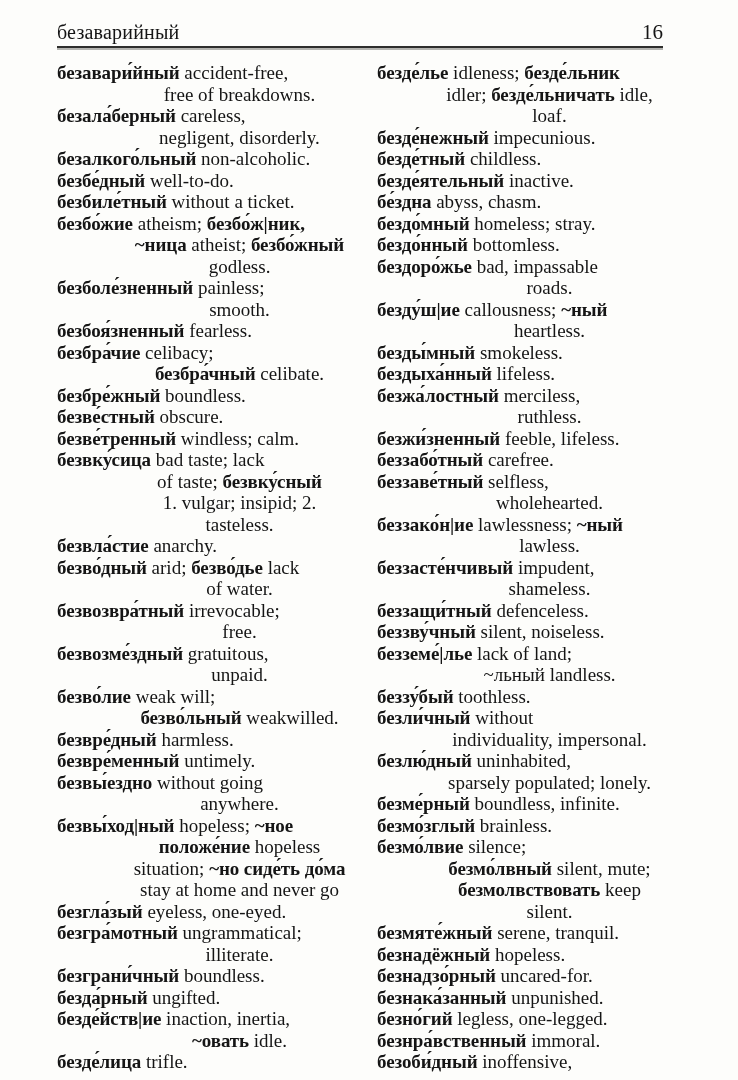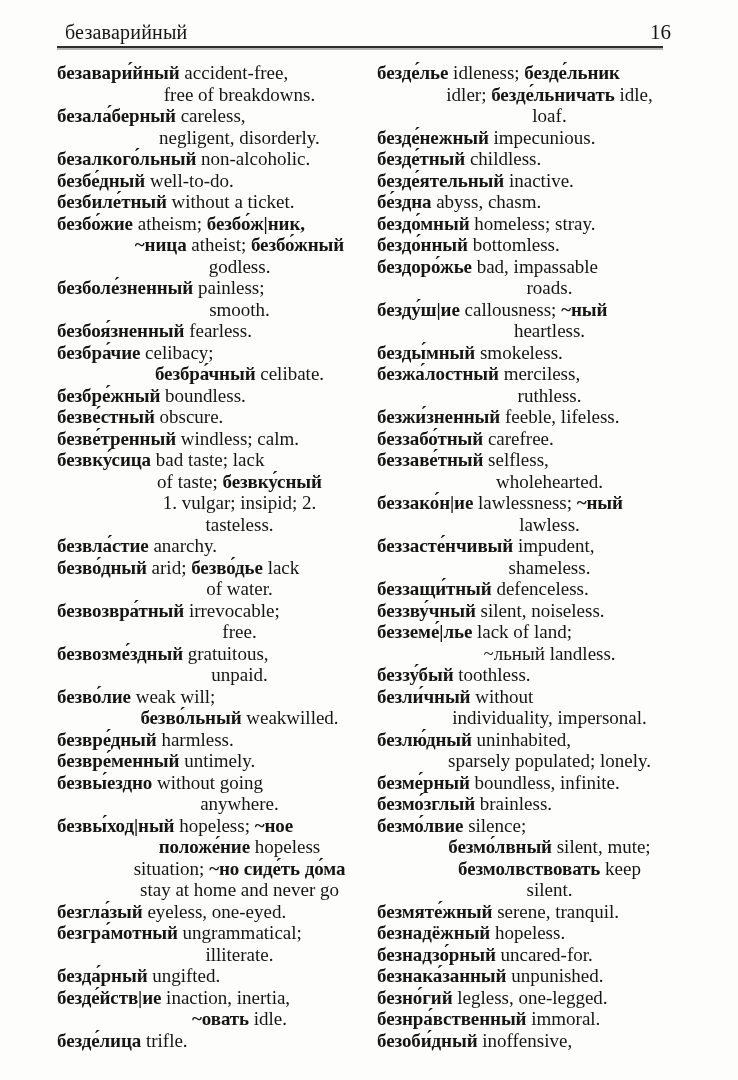--- a/index.html
+++ b/index.html
@@ -8,21 +8,21 @@
     position: relative;
     width: 738px;
     height: 1080px;
     background: #fdfdfb;
     color: #151515;
     font-family: "Liberation Serif", "DejaVu Serif", serif;
     overflow: hidden;
   }
   .page-header {
     position: absolute;
-    left: 65px;
+    left: 57px;
     top: 20px;
     width: 606px;
     display: flex;
     justify-content: space-between;
     align-items: flex-end;
     font-size: 20px;
     line-height: 24px;
   }
   .guide-word { letter-spacing: 0.2px; }
   .page-number { font-size: 21px; }
@@ -146,20 +146,23 @@
           <div class="line cont"><span class="tr">stay at home and never go</span></div>
         </div>
         <div class="entry">
           <div class="line"><span class="hw">безгла́зый</span><span class="tr"> eyeless, one-eyed.</span></div>
         </div>
         <div class="entry">
           <div class="line"><span class="hw">безгра́мотный</span><span class="tr"> ungrammatical;</span></div>
           <div class="line cont"><span class="tr">illiterate.</span></div>
         </div>
         <div class="entry">
+          <div class="line"><span class="hw">безграни́чный</span><span class="tr"> boundless.</span></div>
+        </div>
+        <div class="entry">
           <div class="line"><span class="hw">безда́рный</span><span class="tr"> ungifted.</span></div>
         </div>
         <div class="entry">
           <div class="line"><span class="hw">безде́йств|ие</span><span class="tr"> inaction, inertia,</span></div>
           <div class="line cont"><span class="hw">~овать</span><span class="tr"> idle.</span></div>
         </div>
         <div class="entry">
           <div class="line"><span class="hw">безде́лица</span><span class="tr"> trifle.</span></div>
         </div>
       </div>
@@ -190,20 +193,23 @@
         <div class="entry">
           <div class="line"><span class="hw">бездоро́жье</span><span class="tr"> bad, impassable</span></div>
           <div class="line cont"><span class="tr">roads.</span></div>
         </div>
         <div class="entry">
           <div class="line"><span class="hw">безду́ш|ие</span><span class="tr"> callousness; </span><span class="hw">~ный</span></div>
           <div class="line cont"><span class="tr">heartless.</span></div>
         </div>
         <div class="entry">
           <div class="line"><span class="hw">безды́мный</span><span class="tr"> smokeless.</span></div>
+        </div>
+        <div class="entry">
+          <div class="line"><span class="hw">бездыха́нный</span><span class="tr"> lifeless.</span></div>
         </div>
         <div class="entry">
           <div class="line"><span class="hw">безжа́лостный</span><span class="tr"> merciless,</span></div>
           <div class="line cont"><span class="tr">ruthless.</span></div>
         </div>
         <div class="entry">
           <div class="line"><span class="hw">безжи́зненный</span><span class="tr"> feeble, lifeless.</span></div>
         </div>
         <div class="entry">
           <div class="line"><span class="hw">беззабо́тный</span><span class="tr"> carefree.</span></div>

